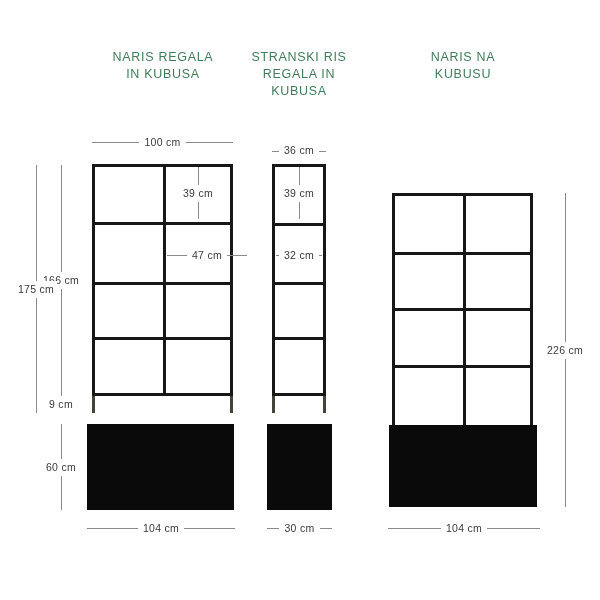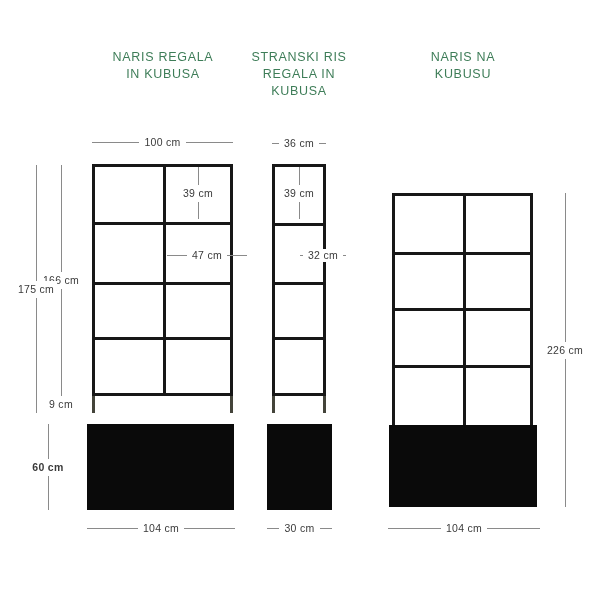--- a/index.html
+++ b/index.html
@@ -79,42 +79,42 @@
 
   <div class="vdim" style="left:39px;top:165px;width:44px;height:231px;">
     <span class="dim-label">166 cm</span>
   </div>
   <div class="vdim" style="left:14px;top:165px;width:44px;height:248px;">
     <span class="dim-label">175 cm</span>
   </div>
   <div class="vdim" style="left:39px;top:396px;width:44px;height:17px;">
     <span class="dim-label">9 cm</span>
   </div>
-  <div class="vdim" style="left:26px;top:424px;width:44px;height:86px;font-weight:bold;">
+  <div class="vdim" style="left:39px;top:424px;width:44px;height:86px;">
     <span class="dim-label">60 cm</span>
   </div>
 
   <div class="hdim" style="left:87px;top:522px;width:148px;height:12px;">
     <span class="dim-label">104 cm</span>
   </div>
 
-  <div class="hdim" style="left:272px;top:137px;width:54px;height:12px;">
+  <div class="hdim" style="left:272px;top:145px;width:54px;height:12px;align-items:flex-end;">
     <span class="dim-label">36 cm</span>
   </div>
 
   <div class="frame" style="left:272px;top:164px;width:54px;height:232px;">
     <div class="shelf-line" style="top:56px;"></div>
     <div class="shelf-line" style="top:115px;"></div>
     <div class="shelf-line" style="top:170px;"></div>
   </div>
 
   <div class="vdim" style="left:277px;top:167px;width:44px;height:52px;">
     <span class="dim-label">39 cm</span>
   </div>
-  <div class="hdim" style="left:276px;top:249px;width:46px;height:12px;margin-left:24px;">
+  <div class="hdim" style="left:276px;top:249px;width:46px;height:12px;">
     <span class="dim-label">32 cm</span>
   </div>
 
   <div class="leg" style="left:272px;top:396px;height:17px;"></div>
   <div class="leg" style="left:323px;top:396px;height:17px;"></div>
 
   <div class="cube" style="left:267px;top:424px;width:65px;height:86px;"></div>
 
   <div class="hdim" style="left:267px;top:522px;width:65px;height:12px;">
     <span class="dim-label">30 cm</span>

